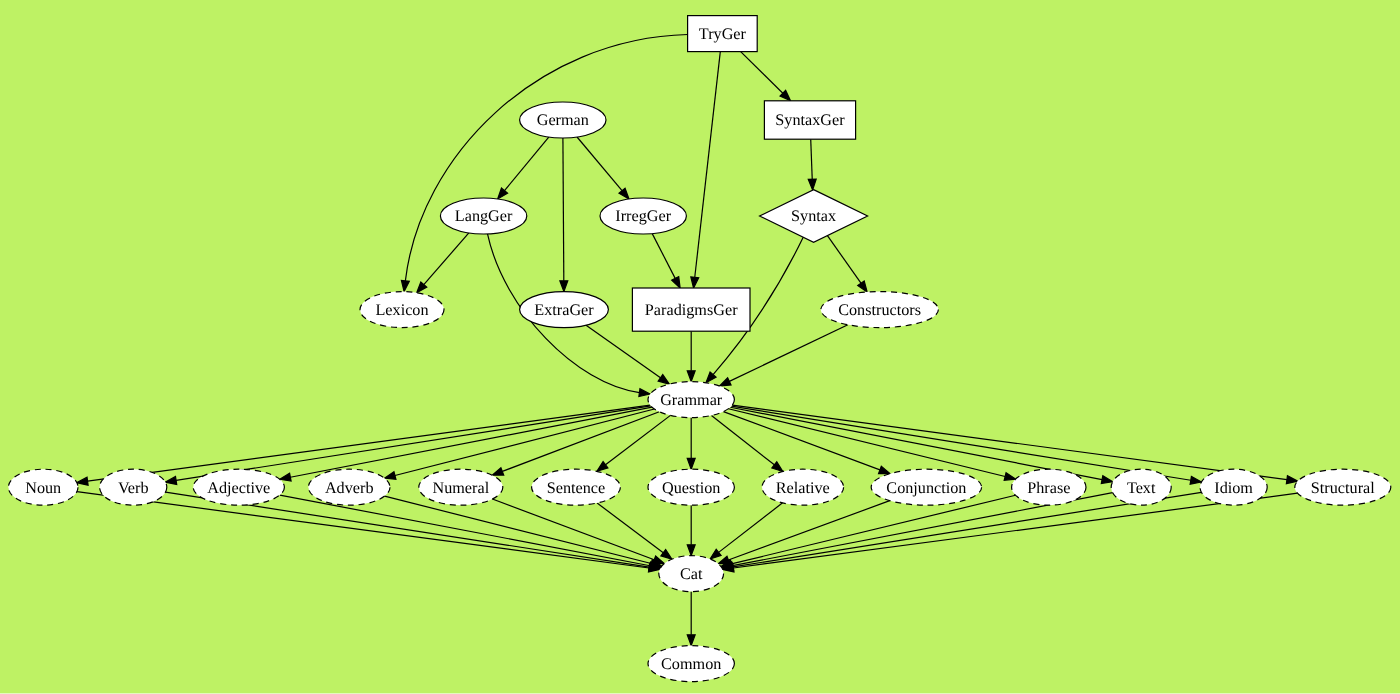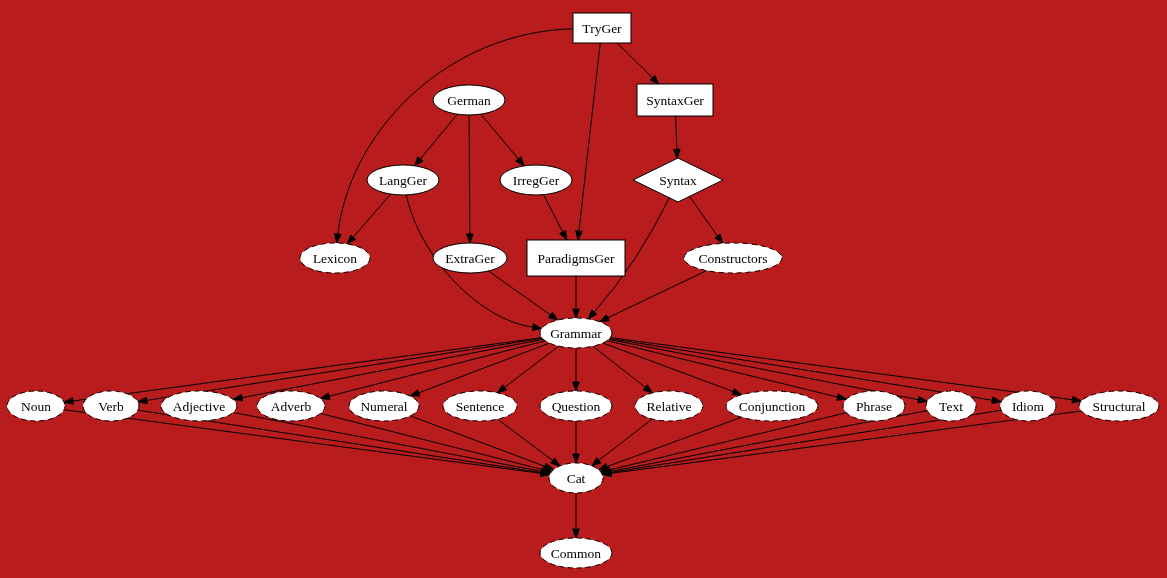--- a/index.html
+++ b/index.html
@@ -1,20 +1,20 @@
 <!DOCTYPE html>
 <html><head>
 <meta charset="utf-8">
 <style>
   html, body { margin: 0; padding: 0; background: #ffffff; }
   .stage {
     position: relative;
     width: 1167px;
     height: 578px;
-    background: #b91c1c;
+    background: #bef264;
     font-family: "Liberation Serif", serif;
   }
   svg text.node-label {
     font-family: "Liberation Serif", "DejaVu Serif", serif;
     font-size: 13.5px;
     fill: #000000;
   }
 </style>
 </head>
 <body>

